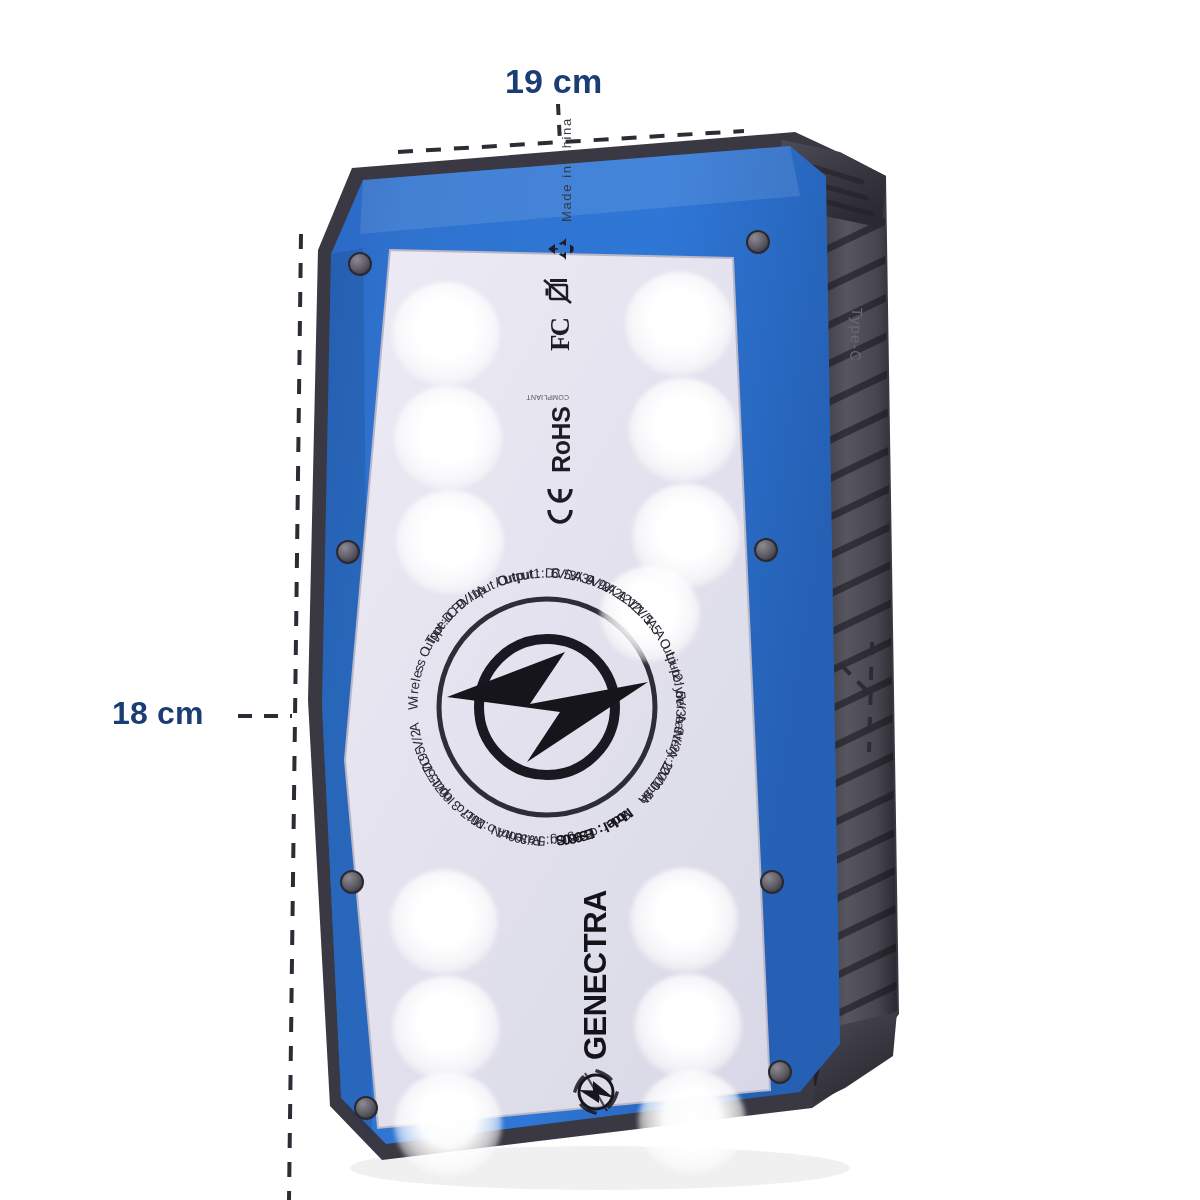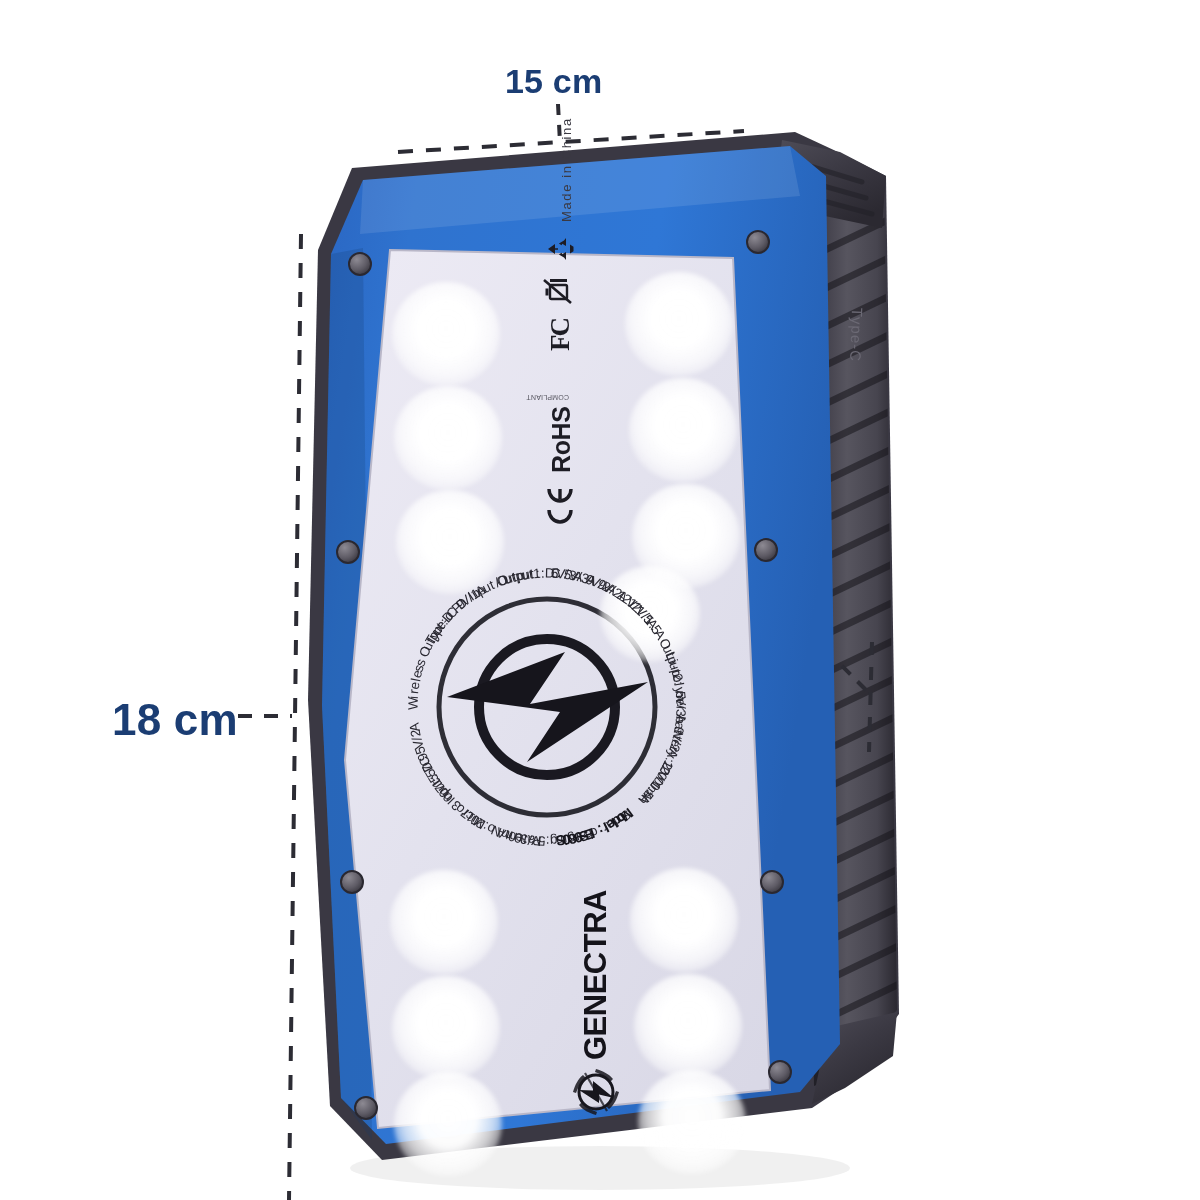--- a/index.html
+++ b/index.html
@@ -22,21 +22,21 @@
 
   
   .dim-label {
     position: absolute;
     color: #1b3d73;
     font-weight: bold;
     letter-spacing: .2px;
     white-space: nowrap;
   }
   #label-width  { left: 505px; top: 62px;  font-size: 34px; }
-  #label-height { left: 112px; top: 695px; font-size: 44px; }
+  #label-height { left: 112px; top: 695px; font-size: 32px; }
   #label-thick  { left: 893px; top: 594px; font-size: 31px; }
 
   
   .guide { position: absolute; }
 
   
   #device {
     position: absolute;
     left: 0; top: 0;
     width: 1200px; height: 1200px;
@@ -608,18 +608,18 @@
       <path d="M301 234 L289 1200" stroke-dasharray="15 14"></path>
 
       <path d="M238 716 L292 716" stroke-dasharray="14 12"></path>
 
       <path d="M872 642 L869 752" stroke-dasharray="13 12"></path>
 
       <path d="M866 690 L836 660" stroke-dasharray="12 10"></path>
     </g>
   </svg>
 
-  <div class="dim-label" id="label-width">15 cm</div>
+  <div class="dim-label" id="label-width">19 cm</div>
 
   <div class="dim-label" id="label-height">18 cm</div>
 
 
 </div>
 
 </body></html>

